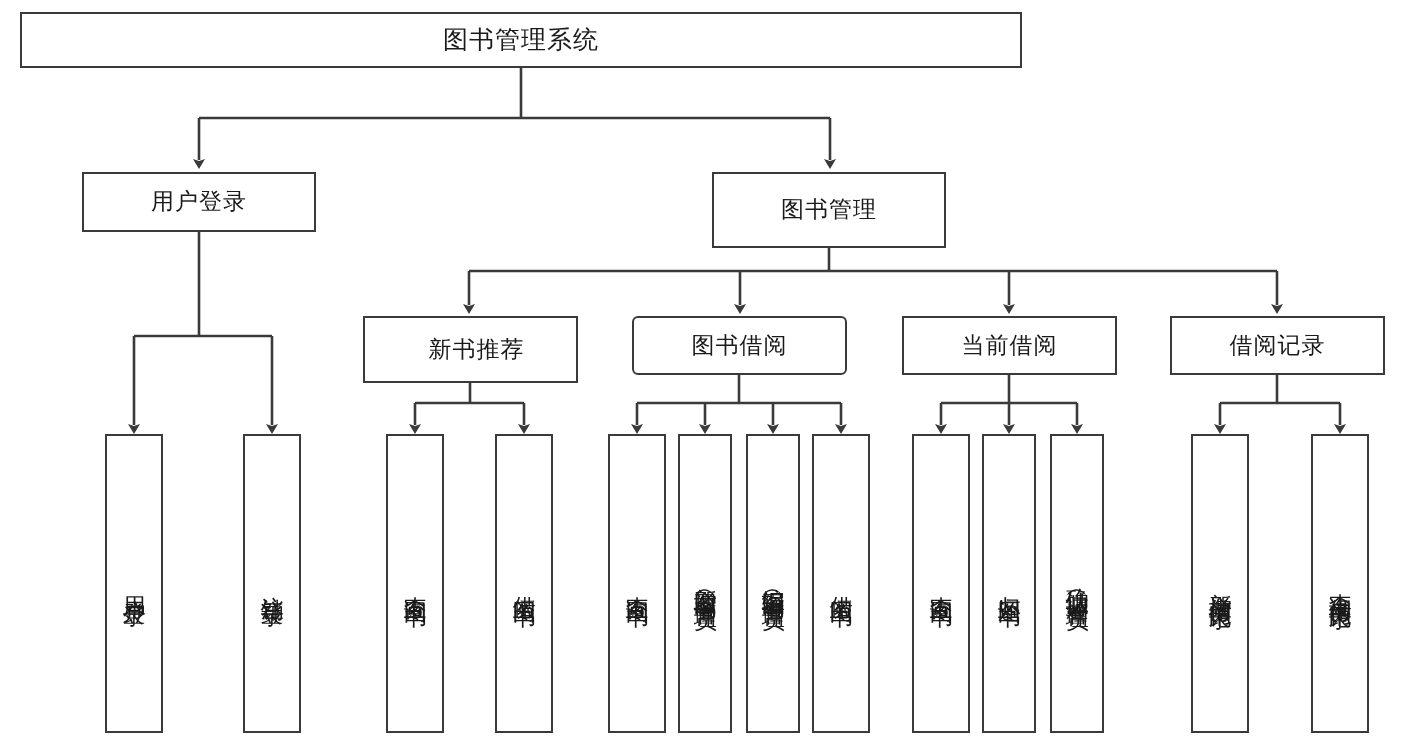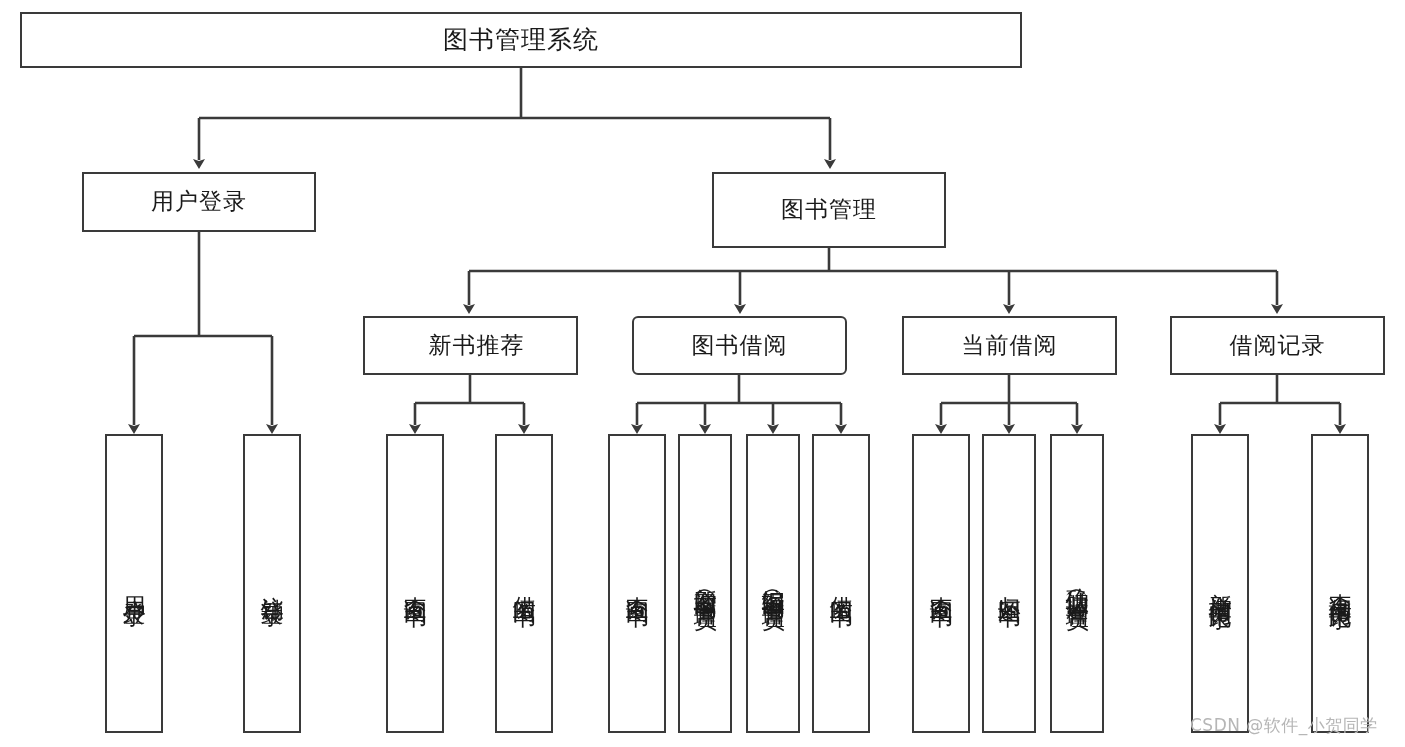--- a/index.html
+++ b/index.html
@@ -131,21 +131,21 @@
     <span class="node-label">图书管理系统</span>
   </div>
 
   <div class="node horizontal" style="left:82px; top:172px; width:234px; height:60px;">
     <span class="node-label">用户登录</span>
   </div>
   <div class="node horizontal" style="left:712px; top:172px; width:234px; height:76px;">
     <span class="node-label">图书管理</span>
   </div>
 
-  <div class="node horizontal" style="left:363px; top:316px; width:215px; height:59px;padding-left:12px;">
+  <div class="node horizontal" style="left:363px; top:316px; width:215px; height:67px;padding-left:12px;">
     <span class="node-label">新书推荐</span>
   </div>
   <div class="node horizontal" style="left:632px; top:316px; width:215px; height:59px;border-radius:6px;">
     <span class="node-label">图书借阅</span>
   </div>
   <div class="node horizontal" style="left:902px; top:316px; width:215px; height:59px;">
     <span class="node-label">当前借阅</span>
   </div>
   <div class="node horizontal" style="left:1170px; top:316px; width:215px; height:59px;">
     <span class="node-label">借阅记录</span>
@@ -188,15 +188,14 @@
     <span class="node-label">确认归还（管理员）</span>
   </div>
 
   <div class="node vertical" style="left:1191px; top:434px; width:58px; height:299px;">
     <span class="node-label">新增借阅记录</span>
   </div>
   <div class="node vertical" style="left:1311px; top:434px; width:58px; height:299px;">
     <span class="node-label">查询借阅记录</span>
   </div>
 
-  <div class="watermark">CSDN @软件_小贺同学</div>
 
 </div>
 
 </body></html>

